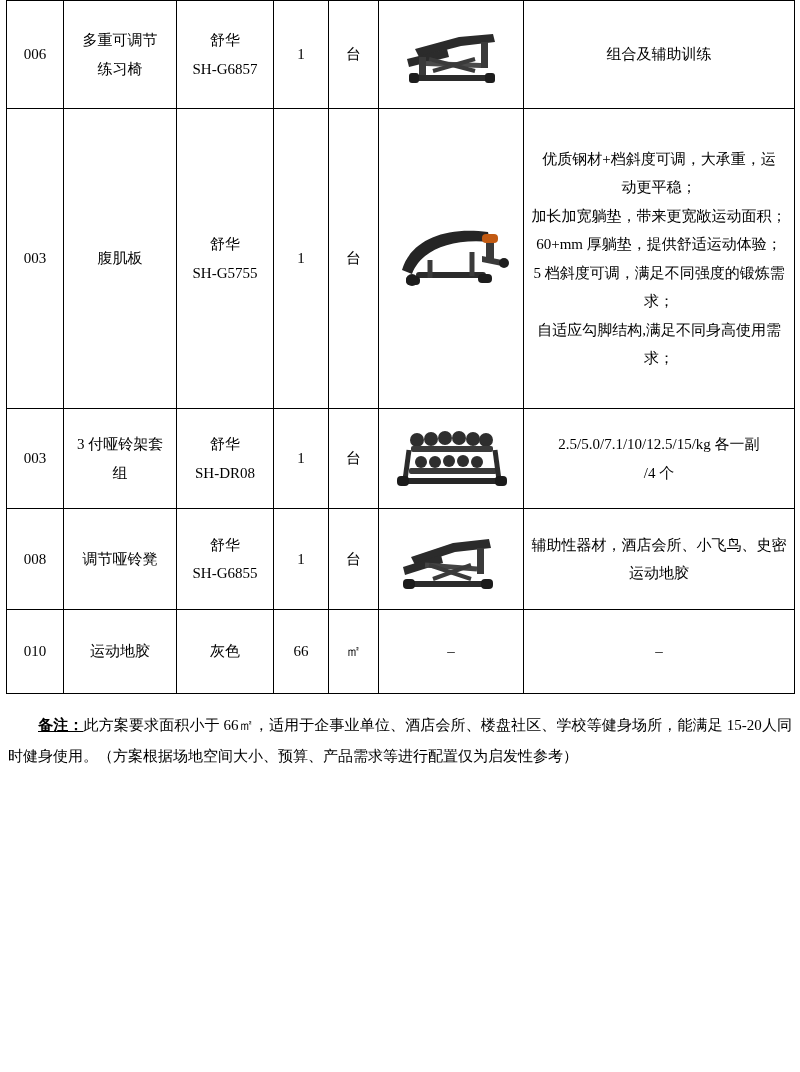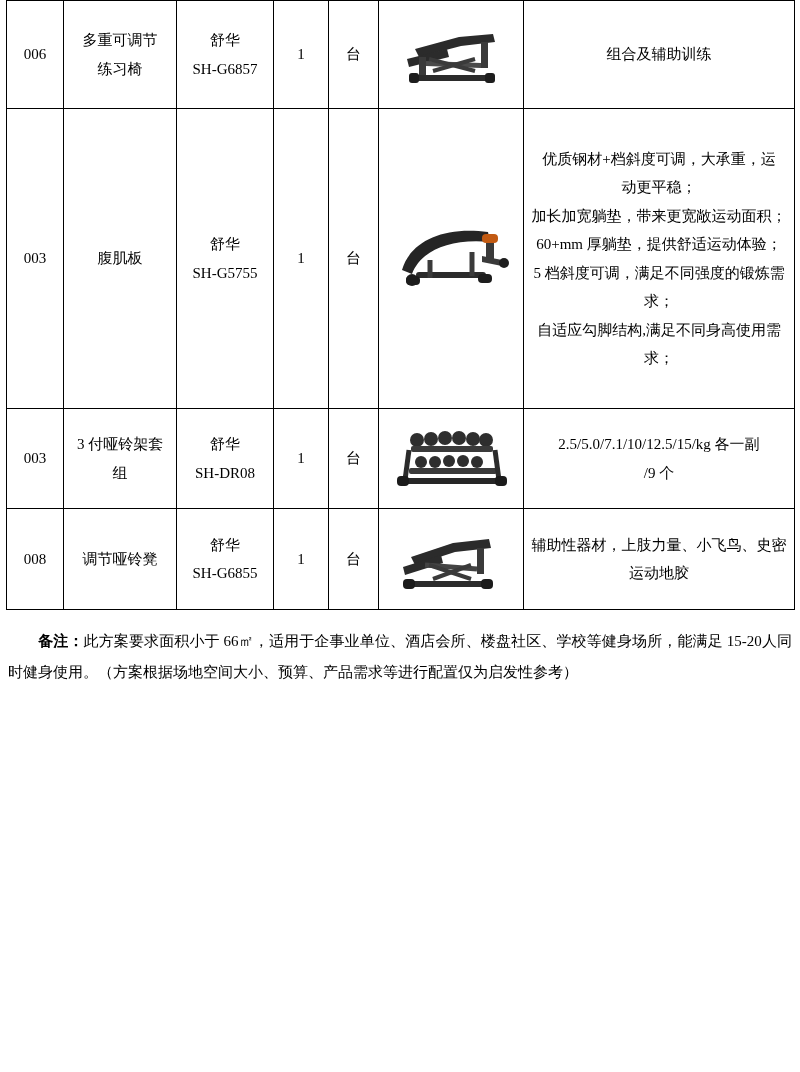--- a/index.html
+++ b/index.html
@@ -71,21 +71,21 @@
   
   .note {
     width: 788px;
     margin: 16px auto 0 auto;
     font-size: 15px;
     line-height: 2.05;
     text-align: justify;
     padding: 0 2px;
     box-sizing: border-box;
   }
-  .note .lead { font-weight: bold; }
+  .note .lead { font-weight: bold; text-decoration: underline; }
   .note .ind { display: inline-block; width: 30px; }
   .dash { letter-spacing: 0; }
 </style>
 </head>
 <body>
 
 <div class="page">
 
   <table class="equip">
     <colgroup>
@@ -209,21 +209,21 @@
               <path d="M18 26 L14 56" stroke="#2b2b2b" stroke-width="5" fill="none"></path>
               <path d="M104 26 L108 56" stroke="#2b2b2b" stroke-width="5" fill="none"></path>
               <rect x="10" y="54" width="102" height="6" rx="3" fill="#262626"></rect>
               <rect x="6" y="52" width="12" height="10" rx="4" fill="#1b1b1b"></rect>
               <rect x="104" y="52" width="12" height="10" rx="4" fill="#1b1b1b"></rect>
             </svg>
           </div>
         </td>
         <td class="desc">
           <p>2.5/5.0/7.1/10/12.5/15/kg 各一副</p>
-          <p>/9 个</p>
+          <p>/4 个</p>
         </td>
       </tr>
 
       <tr style="height:101px;">
         <td>008</td>
         <td>调节哑铃凳</td>
         <td class="twoline">
           <span>舒华</span>
           <span>SH-G6855</span>
         </td>
@@ -238,25 +238,34 @@
               <path d="M36 42 L88 46" stroke="#444" stroke-width="5" fill="none"></path>
               <path d="M40 42 L82 56" stroke="#3a3a3a" stroke-width="4" fill="none"></path>
               <path d="M82 42 L44 56" stroke="#3a3a3a" stroke-width="4" fill="none"></path>
               <rect x="20" y="58" width="78" height="6" rx="3" fill="#2b2b2b"></rect>
               <rect x="14" y="56" width="12" height="10" rx="4" fill="#1b1b1b"></rect>
               <rect x="92" y="56" width="12" height="10" rx="4" fill="#1b1b1b"></rect>
             </svg>
           </div>
         </td>
         <td class="desc">
-          <p>辅助性器材，上肢力量、小飞鸟、史密</p>
+          <p>辅助性器材，酒店会所、小飞鸟、史密</p>
           <p>运动地胶</p>
         </td>
       </tr>
 
+      <tr style="height:84px;">
+        <td>010</td>
+        <td>运动地胶</td>
+        <td>灰色</td>
+        <td>66</td>
+        <td>㎡</td>
+        <td class="dash">–</td>
+        <td class="dash" style="text-align:center;">–</td>
+      </tr>
 
 
     </tbody>
   </table>
 
   <div class="note">
     <span class="ind"></span><span class="lead">备注：</span><span>此方案要求面积小于 66㎡，适用于企事业单位、酒店会所、楼盘社区、学校等健身场所，能满足 15-20</span><span>人同时健身使用。（方案根据场地空间大小、预算、产品需求等进行配置仅为启发性参考）</span>
   </div>
 
 </div>

